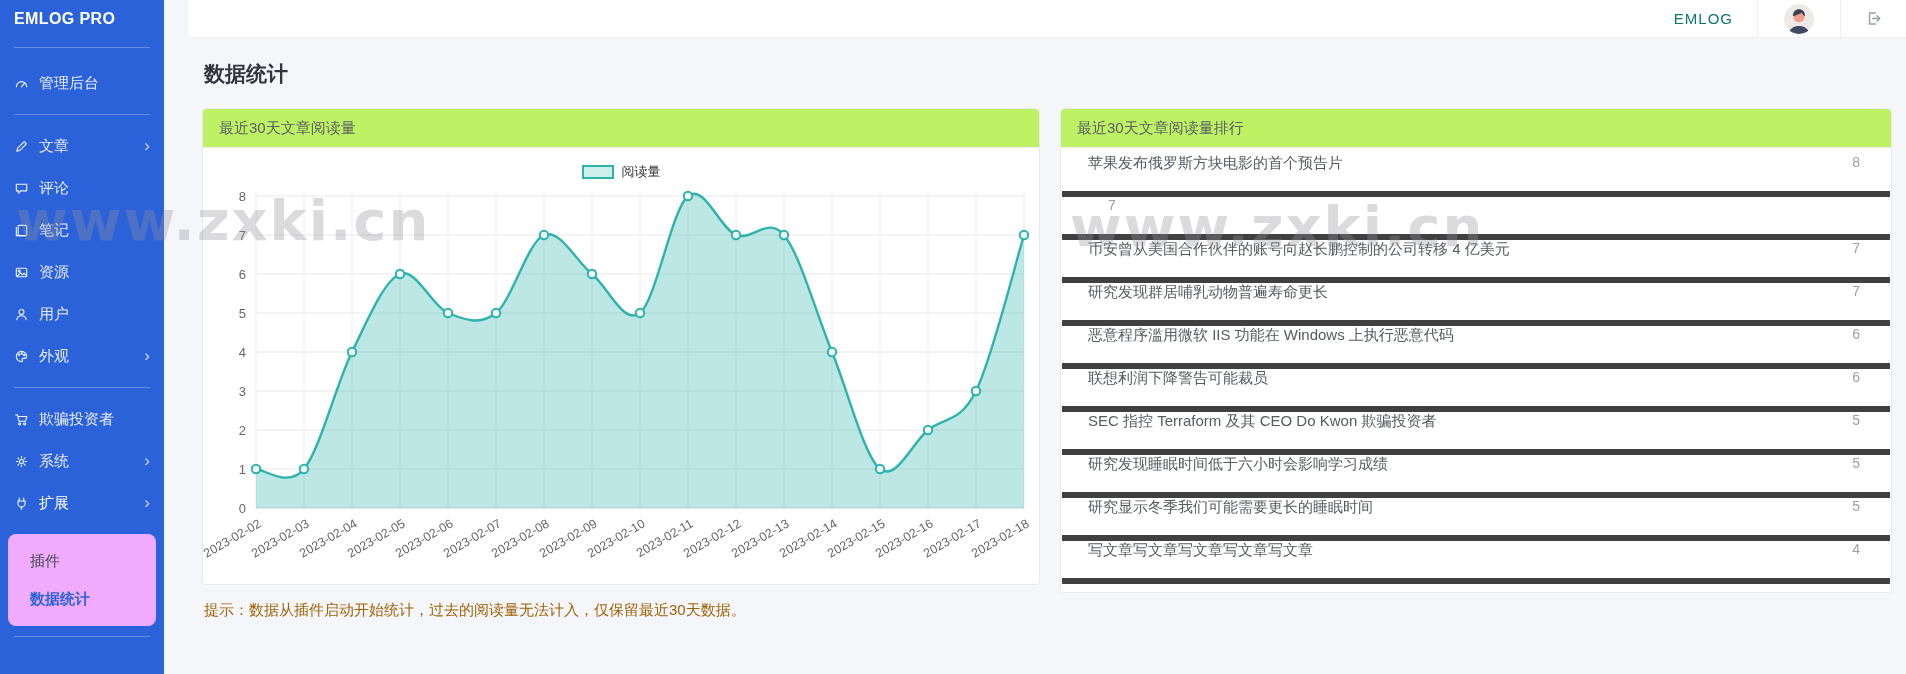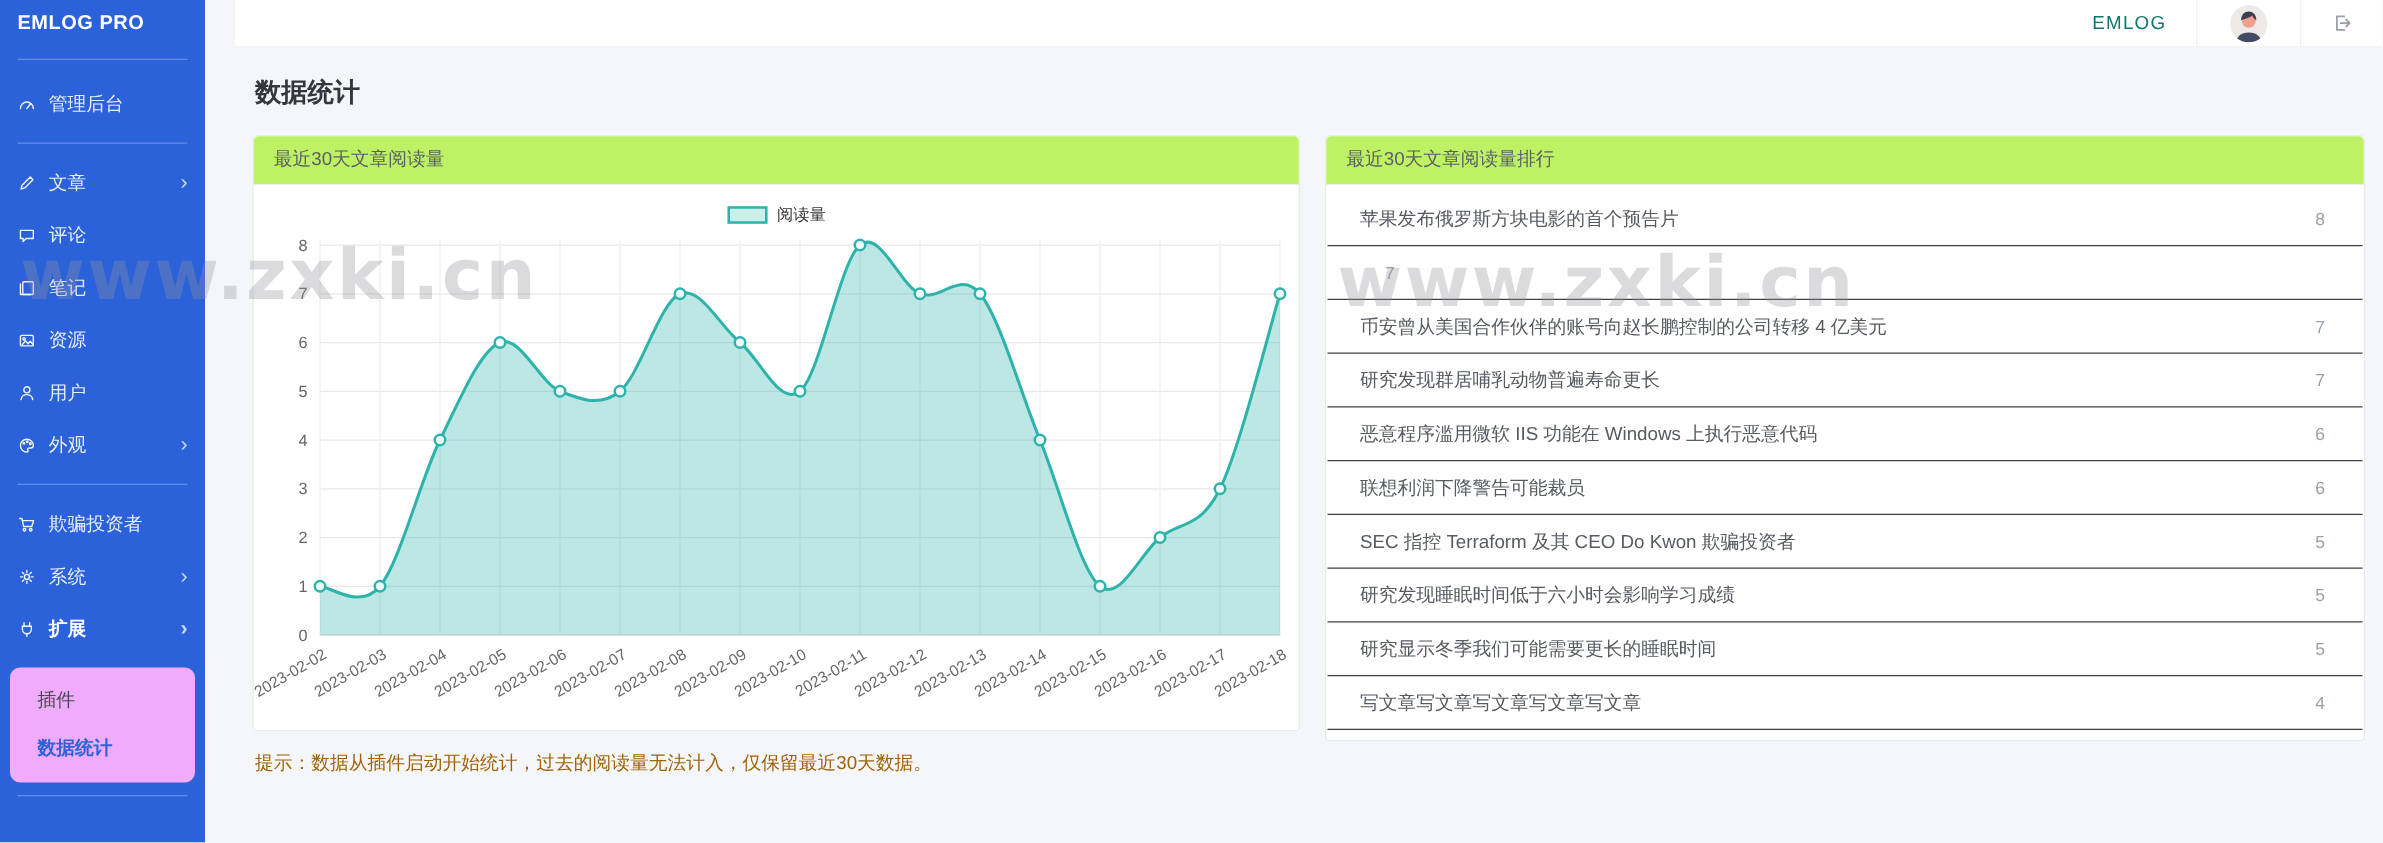--- a/index.html
+++ b/index.html
@@ -8,21 +8,21 @@
 
   
   .sidebar { position: absolute; left: 0; top: 0; width: 164px; height: 674px; background: #2c62d9; color: #fff; z-index: 10; }
   .logo { padding: 10px 14px 9px; font-weight: bold; font-size: 16px; letter-spacing: .4px; cursor: pointer; }
   .s-divider { height: 1px; background: rgba(255,255,255,.28); margin: 10px 14px; }
   .s-nav { padding-top: 4px; }
   .s-item { display: flex; align-items: center; height: 42px; padding: 0 14px; color: rgba(255,255,255,.88); font-size: 15px; cursor: pointer; }
   .s-item .icon { width: 16px; height: 16px; margin-right: 9px; display: inline-flex; align-items: center; }
   .s-item .icon svg { width: 15px; height: 15px; fill: none; stroke: rgba(255,255,255,.92); stroke-width: 1.2; stroke-linecap: round; stroke-linejoin: round; }
   .s-item .chev { margin-left: auto; font-size: 17px; color: rgba(255,255,255,.75); }
-  .s-item.active { color: #fff; font-weight: bold; }
+  .s-item.active { color: #fff; font-weight: normal; }
   .submenu { background: #f0abfc; margin: 10px 8px 0; border-radius: 8px; padding: 8px 0; }
   .sub-item { height: 38px; line-height: 38px; padding: 0 22px; font-size: 15px; color: #454a50; cursor: pointer; }
   .sub-item.active { color: #2e63d8; font-weight: bold; }
 
   
   .topbar { position: absolute; left: 188px; right: 0; top: 0; height: 38px; background: #fff; border-bottom: 1px solid #eef0f3; display: flex; align-items: center; justify-content: flex-end; z-index: 5; }
   .brand { color: #0f766e; font-size: 15px; letter-spacing: 1px; margin-right: 24px; cursor: pointer; }
   .tb-divider { width: 1px; height: 38px; background: #eef0f3; }
   .avatar-wrap { margin: 0 26px; width: 30px; height: 30px; cursor: pointer; }
   .logout { margin: 0 24px; cursor: pointer; display: inline-flex; }
@@ -36,21 +36,21 @@
   .panel-chart { width: 838px; }
   .panel-rank { width: 832px; }
   .panel-header { height: 39px; line-height: 38px; background: #bef264; border-bottom: 1px solid #edeff2; padding: 0 16px; font-size: 15px; color: #5a5f66; border-radius: 4px 4px 0 0; }
 
   .legend-row { display: flex; justify-content: center; align-items: center; gap: 8px; padding-top: 14px; height: 34px; cursor: pointer; }
   .legend-swatch { width: 32px; height: 14px; background: #cdeeeb; border: 2px solid #2eb3aa; }
   .legend-label { font-size: 13px; color: #333; }
   #chart-svg { display: block; margin: 0 auto; overflow: visible; }
 
   .rank-list { padding: 6px 0 8px; }
-  .rank-row { display: flex; align-items: center; height: 43px; margin: 0 1px; padding: 0 30px 0 26px; border-bottom: 1px solid #404040; cursor: pointer; }
+  .rank-row { display: flex; align-items: flex-start; height: 43px; margin: 0 1px; padding: 0 30px 0 26px; border-bottom: 6px solid #404040; cursor: pointer; }
   .rank-title { flex: 1; font-size: 15px; color: #565b61; white-space: nowrap; overflow: hidden; text-overflow: ellipsis; }
   .rank-count { color: #9aa0a8; font-size: 14px; margin-left: 20px; }
 
   .hint { margin: 8px 0 0 2px; font-size: 15px; color: #a16207; }
 
   
   .wm { position: absolute; z-index: 40; pointer-events: none; white-space: nowrap; font-family: "DejaVu Sans", sans-serif; }
   .wm-brand { font-size: 104px; font-weight: 600; letter-spacing: 3px; }
   .wm-url { font-size: 56px; font-weight: 700; color: rgba(145,145,155,.33); letter-spacing: 2px; }
   .wm-a      { left: 14px;  top: 52px; }

